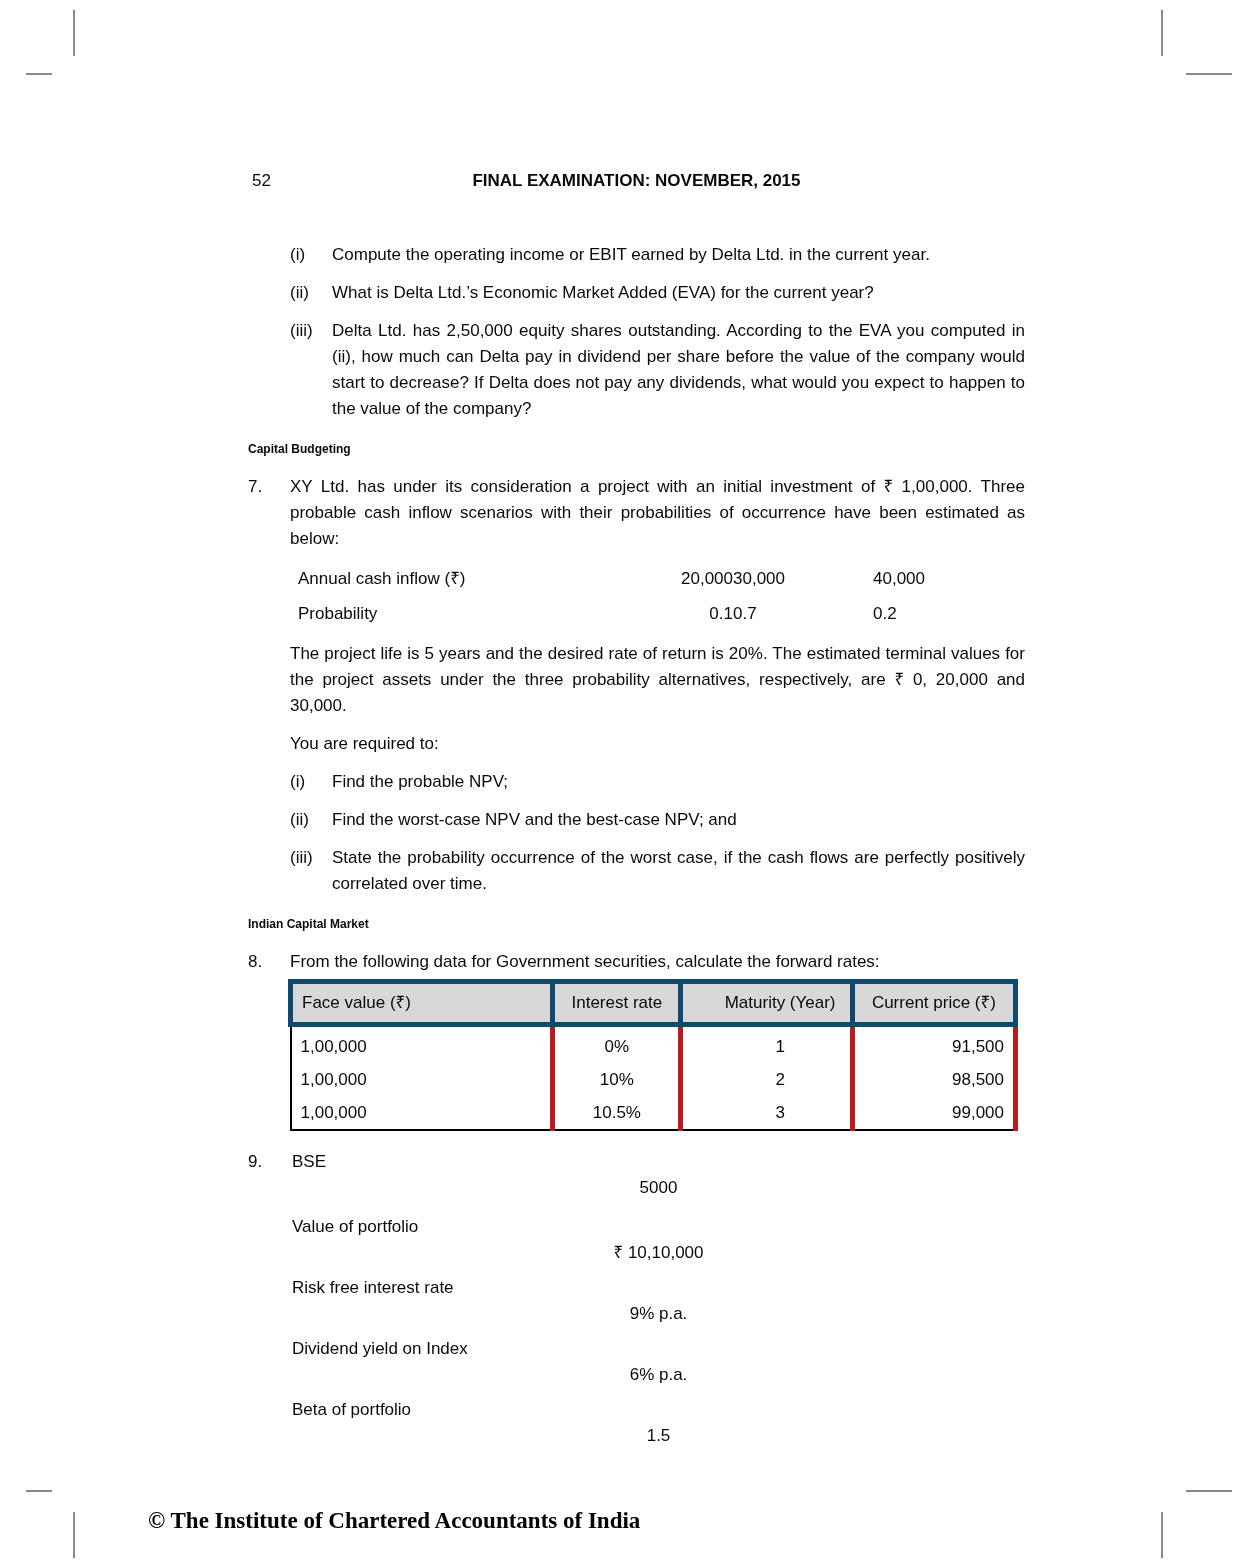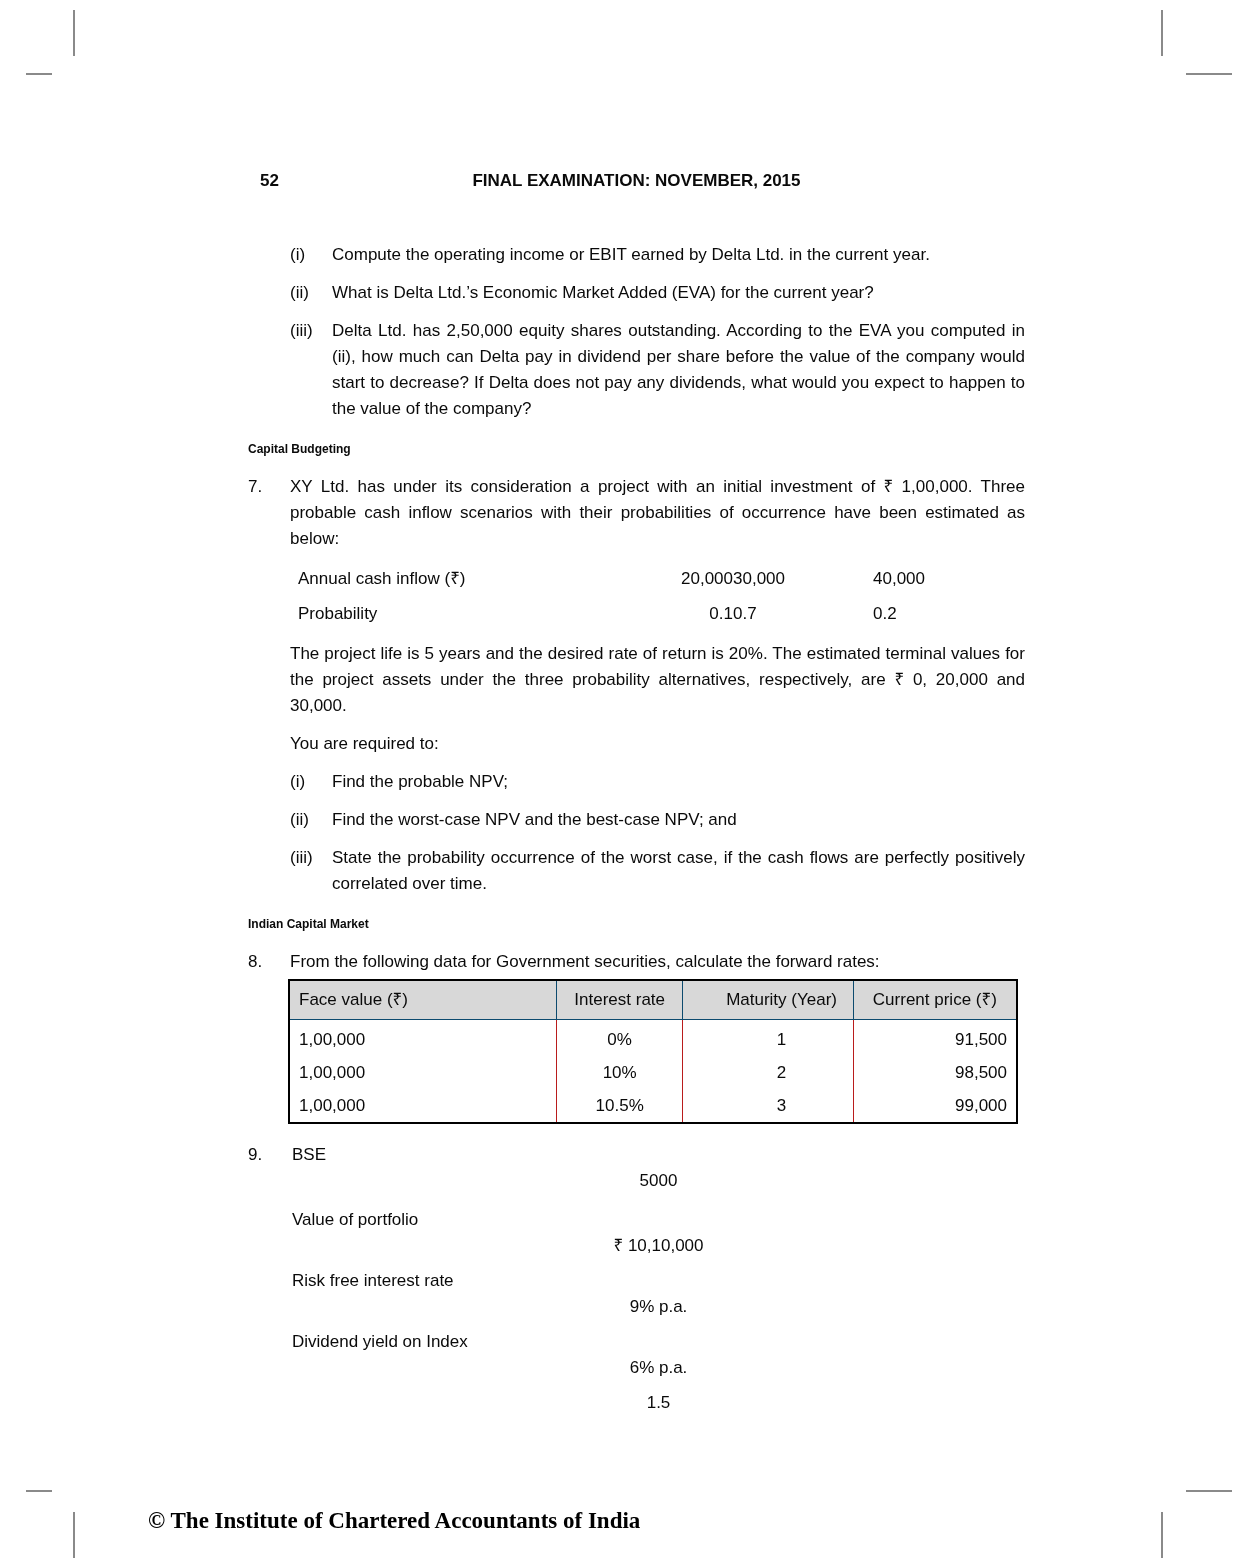--- a/index.html
+++ b/index.html
@@ -20,21 +20,21 @@
   .tr-v { left:1161px; top:10px;   width:2px;  height:46px; }
   .tr-h { left:1186px; top:73px;   width:46px; height:2px;  }
   .bl-v { left:73px;  top:1512px;  width:2px;  height:46px; }
   .bl-h { left:26px;  top:1490px;  width:26px; height:2px;  }
   .br-v { left:1161px; top:1512px; width:2px;  height:46px; }
   .br-h { left:1186px; top:1490px; width:46px; height:2px;  }
 
   .content { position:absolute; left:248px; top:168px; width:777px; }
 
   .page-header { position:relative; text-align:center; font-weight:bold; margin-bottom:48px; }
-  .page-num { position:absolute; left:12px; top:0; font-weight:bold; }
+  .page-num { position:absolute; left:4px; top:0; font-weight:normal; }
 
   .li { position:relative; margin-left:42px; margin-bottom:12px; }
   .li-label { position:absolute; left:0; top:0; width:42px; }
   .li-text { margin-left:42px; }
   .just { text-align:justify; }
 
   h3.sec-heading { font-size:12px; line-height:26px; font-weight:bold; margin:14px 0 12px 0; }
 
   .q { position:relative; margin-bottom:14px; }
   .q-num { position:absolute; left:0; top:0; width:42px; }
@@ -50,29 +50,29 @@
   p.para { margin:0 0 12px 42px; }
 
   table.gov-table {
     margin:4px 0 18px 40px;
     width:730px;
     border-collapse:collapse;
     border:2px solid #000;
     font-size:17px;
   }
   table.gov-table th {
-    border:1px solid #0c4a6e;
+    border:5px solid #0c4a6e;
     background:#d8d8d8;
     font-weight:normal;
     padding:6px 9px;
     text-align:center;
   }
   table.gov-table td {
     border-left:1px solid #000;
-    border-right:1px solid #b91c1c;
+    border-right:5px solid #b91c1c;
     padding:4px 9px 3px 9px;
     text-align:center;
   }
   table.gov-table th.col-0, table.gov-table td.col-0 { text-align:left; width:264px; }
   table.gov-table th.col-1, table.gov-table td.col-1 { width:112px;text-align:center; }
   table.gov-table th.col-2, table.gov-table td.col-2 { width:130px;padding-left:36px; }
   table.gov-table th.col-3, table.gov-table td.col-3 { width:152px; }
   table.gov-table td.col-3 { text-align:right; }
   table.gov-table tr.first td { padding-top:7px; }
 
@@ -215,20 +215,21 @@
       </div>
       <div class="q9-row">
         <span class="q9-label">Risk free interest rate</span>
         <span class="q9-value">9% p.a.</span>
       </div>
       <div class="q9-row">
         <span class="q9-label">Dividend yield on Index</span>
         <span class="q9-value">6% p.a.</span>
       </div>
       <div class="q9-row">
+        <span class="q9-label">Beta of portfolio</span>
         <span class="q9-value">1.5</span>
       </div>
     </div>
 
   </div>
 
   <div class="footer">© The Institute of Chartered Accountants of India</div>
 
 </div>
 

